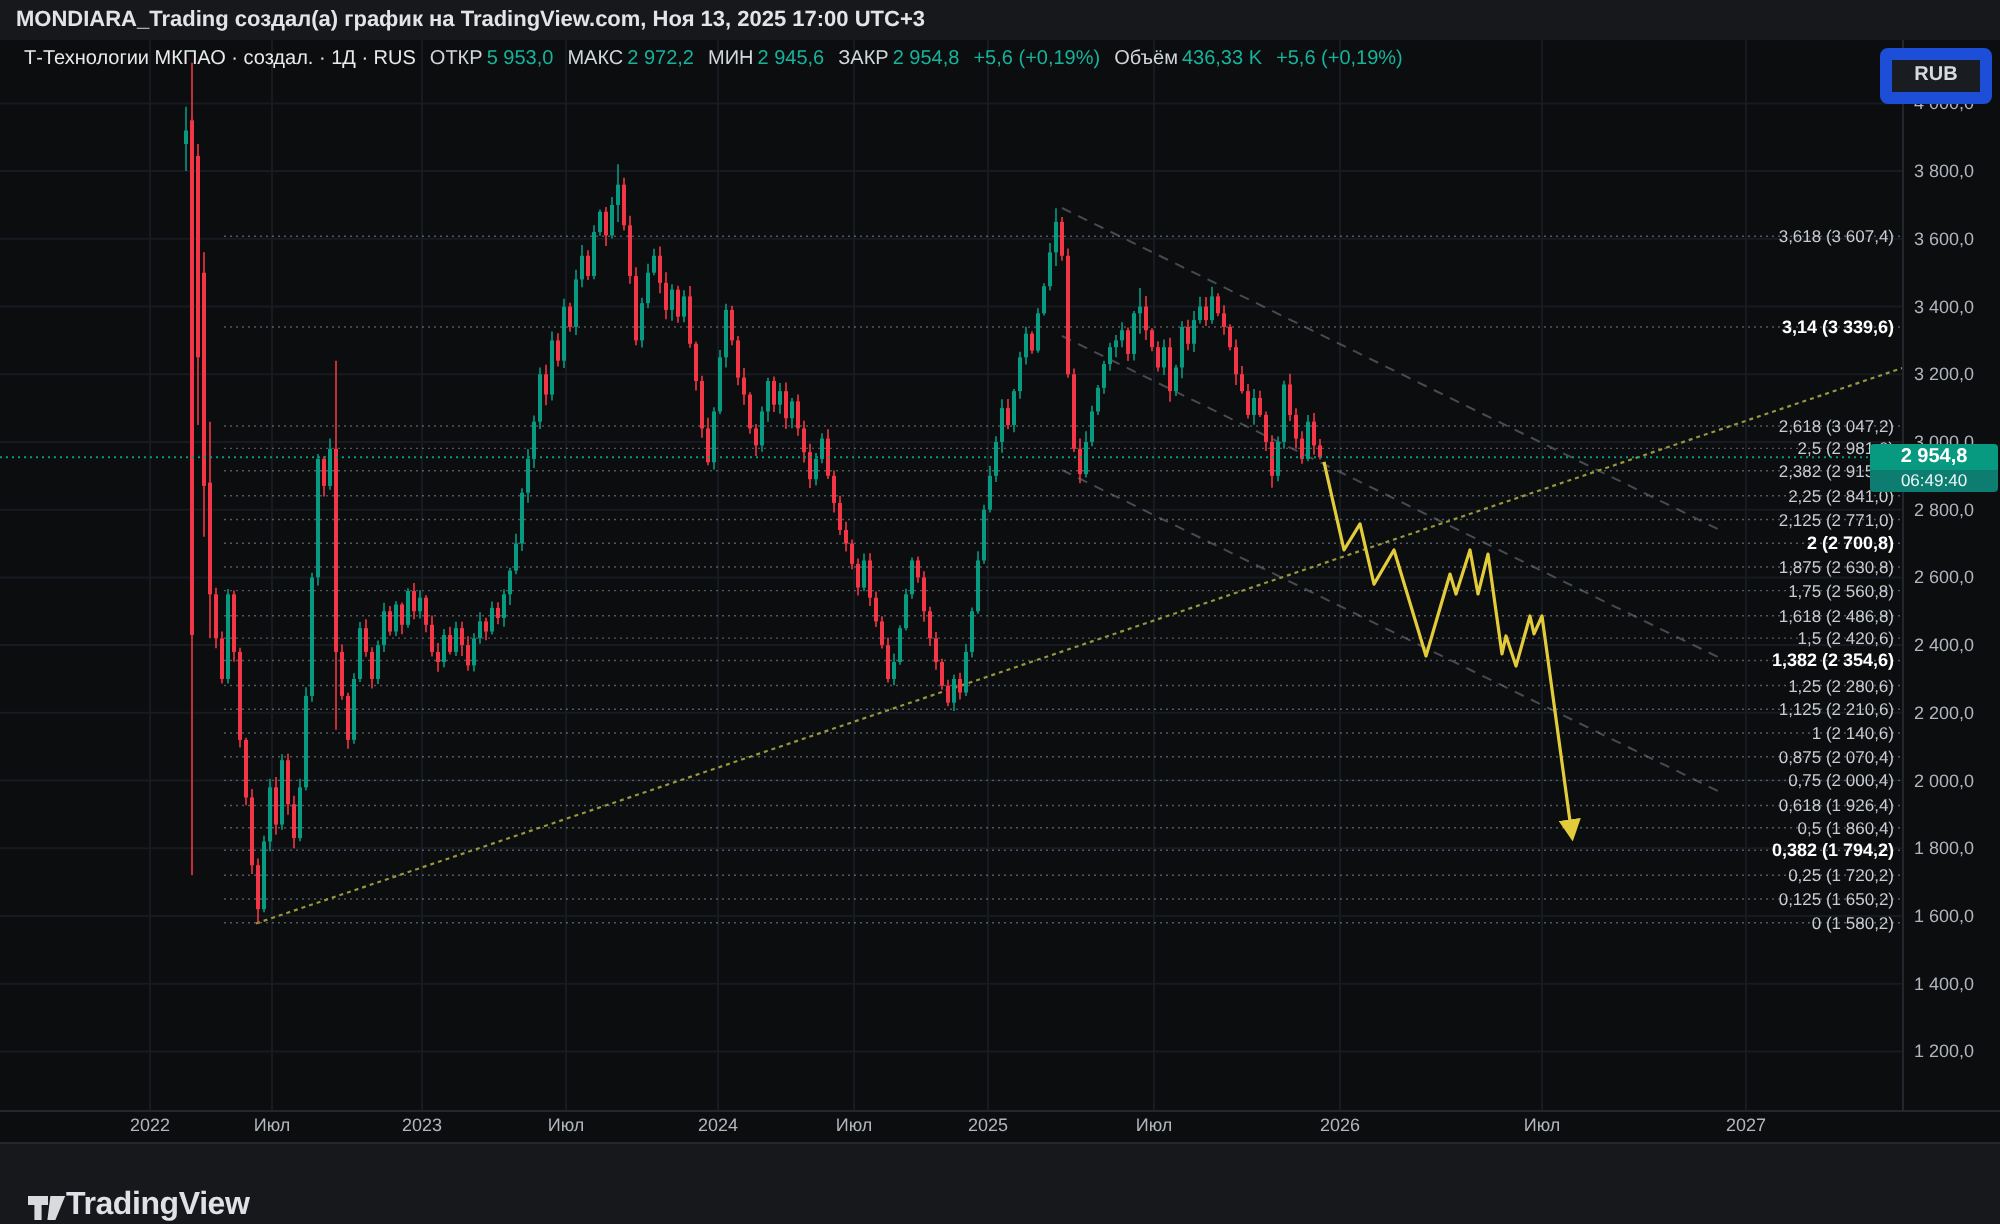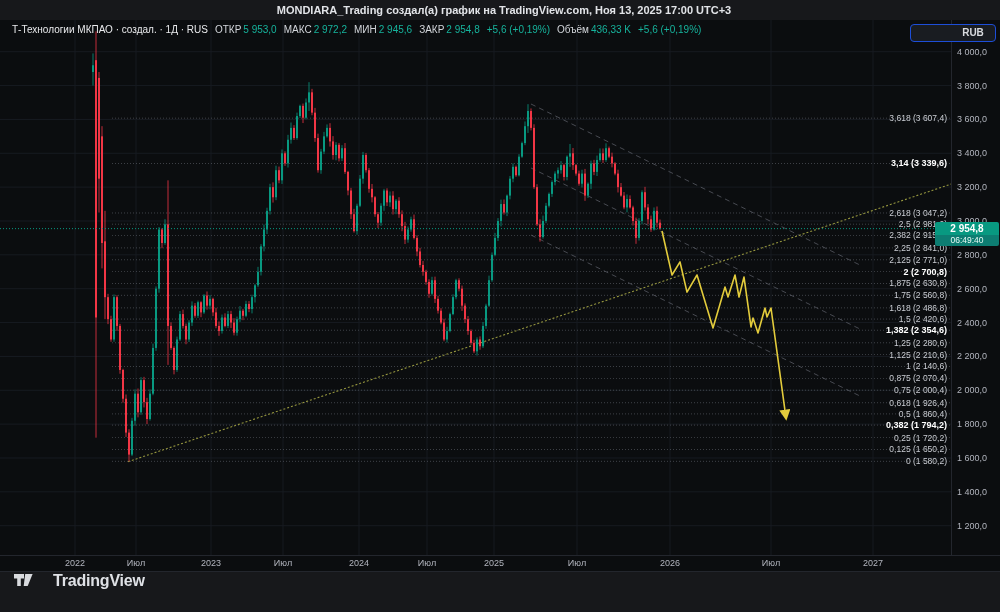--- a/index.html
+++ b/index.html
@@ -1,38 +1,38 @@
 <!DOCTYPE html>
 <html><head>
 <meta charset="utf-8">
 <style>
   html,body{margin:0;padding:0;background:#17181b;}
   body{width:1000px;height:612px;position:relative;overflow:hidden;
        font-family:"Liberation Sans",sans-serif;-webkit-font-smoothing:antialiased;}
   .topbar{position:absolute;top:0;left:0;width:100%;height:20px;display:flex;align-items:center;
-          padding-left:8px;box-sizing:border-box;color:#e2e4e8;font-size:11px;font-weight:700;z-index:4;justify-content:center;}
+          padding-left:8px;box-sizing:border-box;color:#e2e4e8;font-size:11px;font-weight:700;z-index:4;}
   .chart-area{position:absolute;top:20px;left:0;width:1000px;height:552px;background:#0b0d0f;z-index:1;}
   #chart-svg{position:absolute;top:0;left:0;}
   .legend{position:absolute;top:24px;left:12px;display:flex;align-items:center;gap:7px;
           font-size:10px;z-index:3;white-space:nowrap;}
   .lg-title{color:#e9eaec;}
   .lg-pair{display:inline-flex;gap:2px;}
   .lg-l{color:#d3d6db;}
   .lg-v{color:#16b39c;}
   .rub-btn{position:absolute;top:24px;right:4px;width:44px;height:16px;line-height:16px;text-align:center;
-           background:#191c21;border:1px solid #1d4ed8;border-radius:4px;color:#d8dade;
-           font-size:10px;font-weight:700;z-index:4;cursor:pointer;padding-left:40px;}
+           background:#191c21;border:6px solid #1d4ed8;border-radius:4px;color:#d8dade;
+           font-size:10px;font-weight:700;z-index:4;cursor:pointer;}
   .badge{position:absolute;left:935px;width:64px;z-index:4;border-radius:2px;overflow:hidden;text-align:center;}
   .badge-price{background:#089981;color:#ffffff;font-size:10px;font-weight:700;height:13px;line-height:13px;}
   .badge-count{background:#0d7d72;color:#eafaf6;font-size:8.5px;height:11px;line-height:11px;}
   .axis-hit{position:absolute;z-index:2;background:transparent;}
   .price-axis-hit{top:20px;right:0;width:49px;height:535px;cursor:ns-resize;}
   .time-axis-hit{left:0;top:556px;width:951px;height:16px;cursor:ew-resize;}
   .footer{position:absolute;left:0;bottom:0;width:100%;height:40px;background:#17181b;display:flex;
-          align-items:flex-start;padding-left:14px;box-sizing:border-box;gap:20px;z-index:4;}
+          align-items:flex-end;padding-left:14px;box-sizing:border-box;gap:0;z-index:4;}
   .brand{color:#dfe1e6;font-size:16px;font-weight:700;letter-spacing:-0.2px;}
 </style>
 </head>
 <body>
 
 <div class="topbar">
   <span>MONDIARA_Trading создал(а) график на TradingView.com, Ноя 13, 2025 17:00 UTC+3</span>
 </div>
 
 <div class="chart-area">

